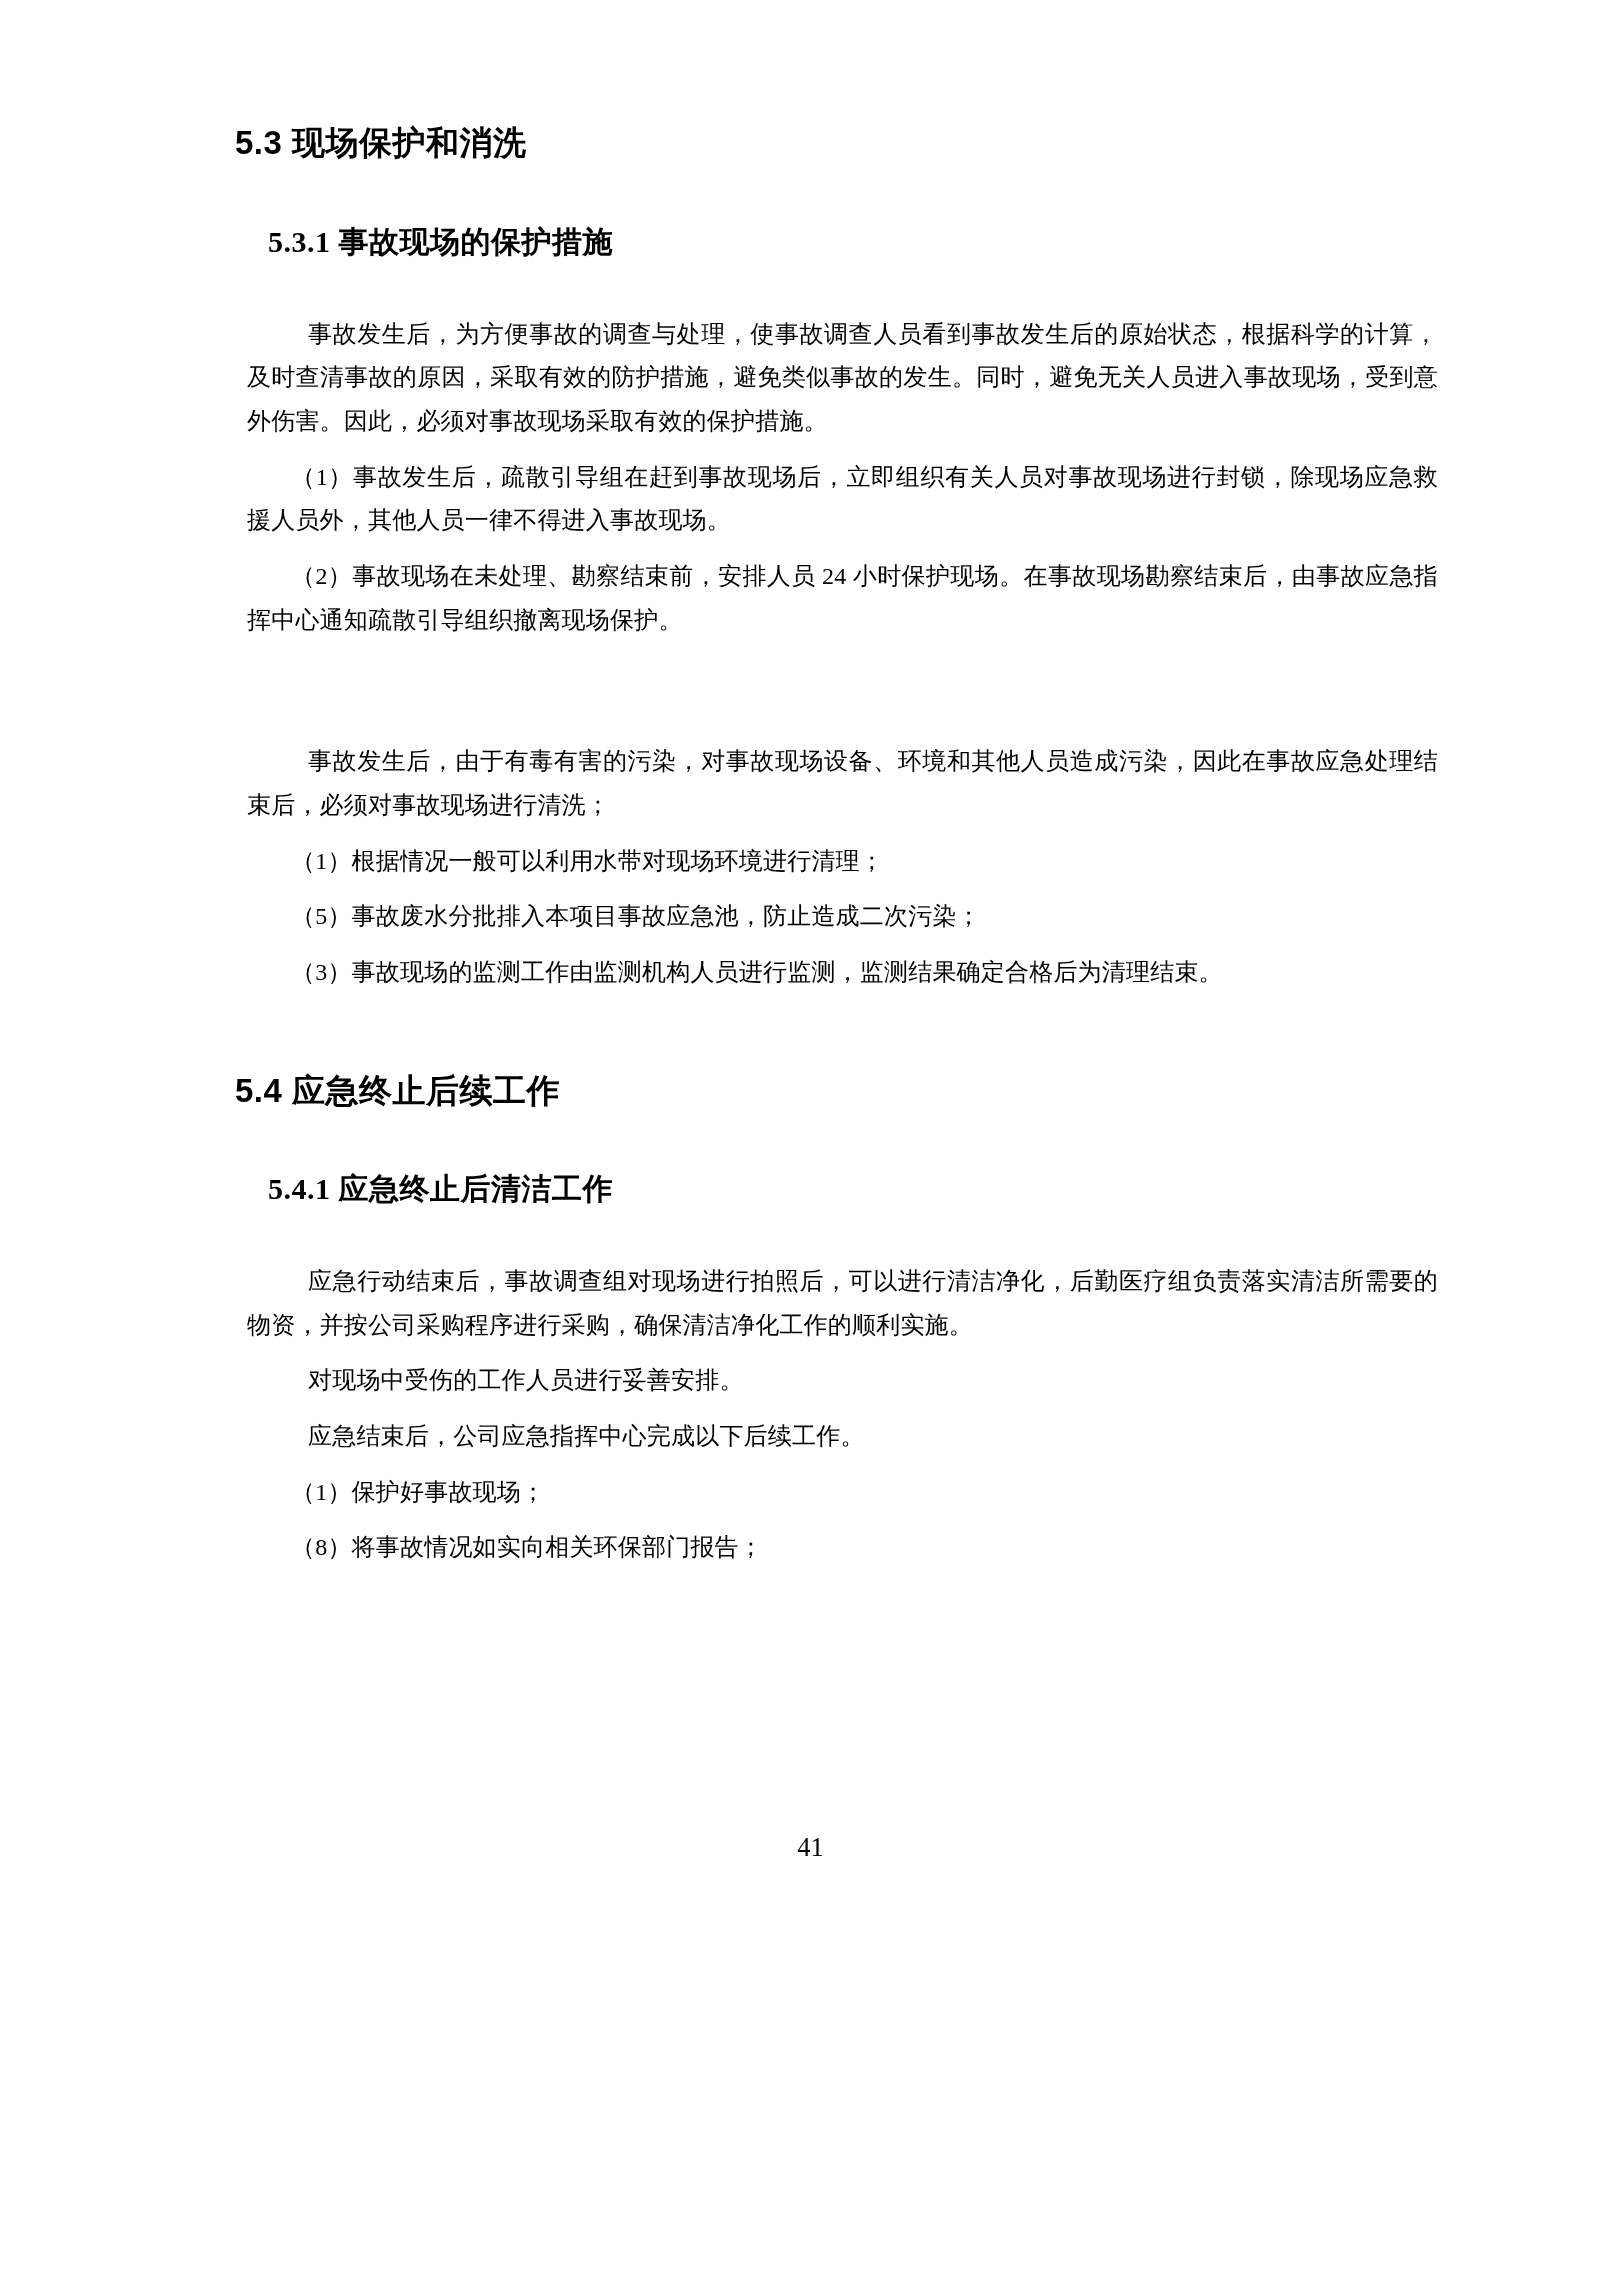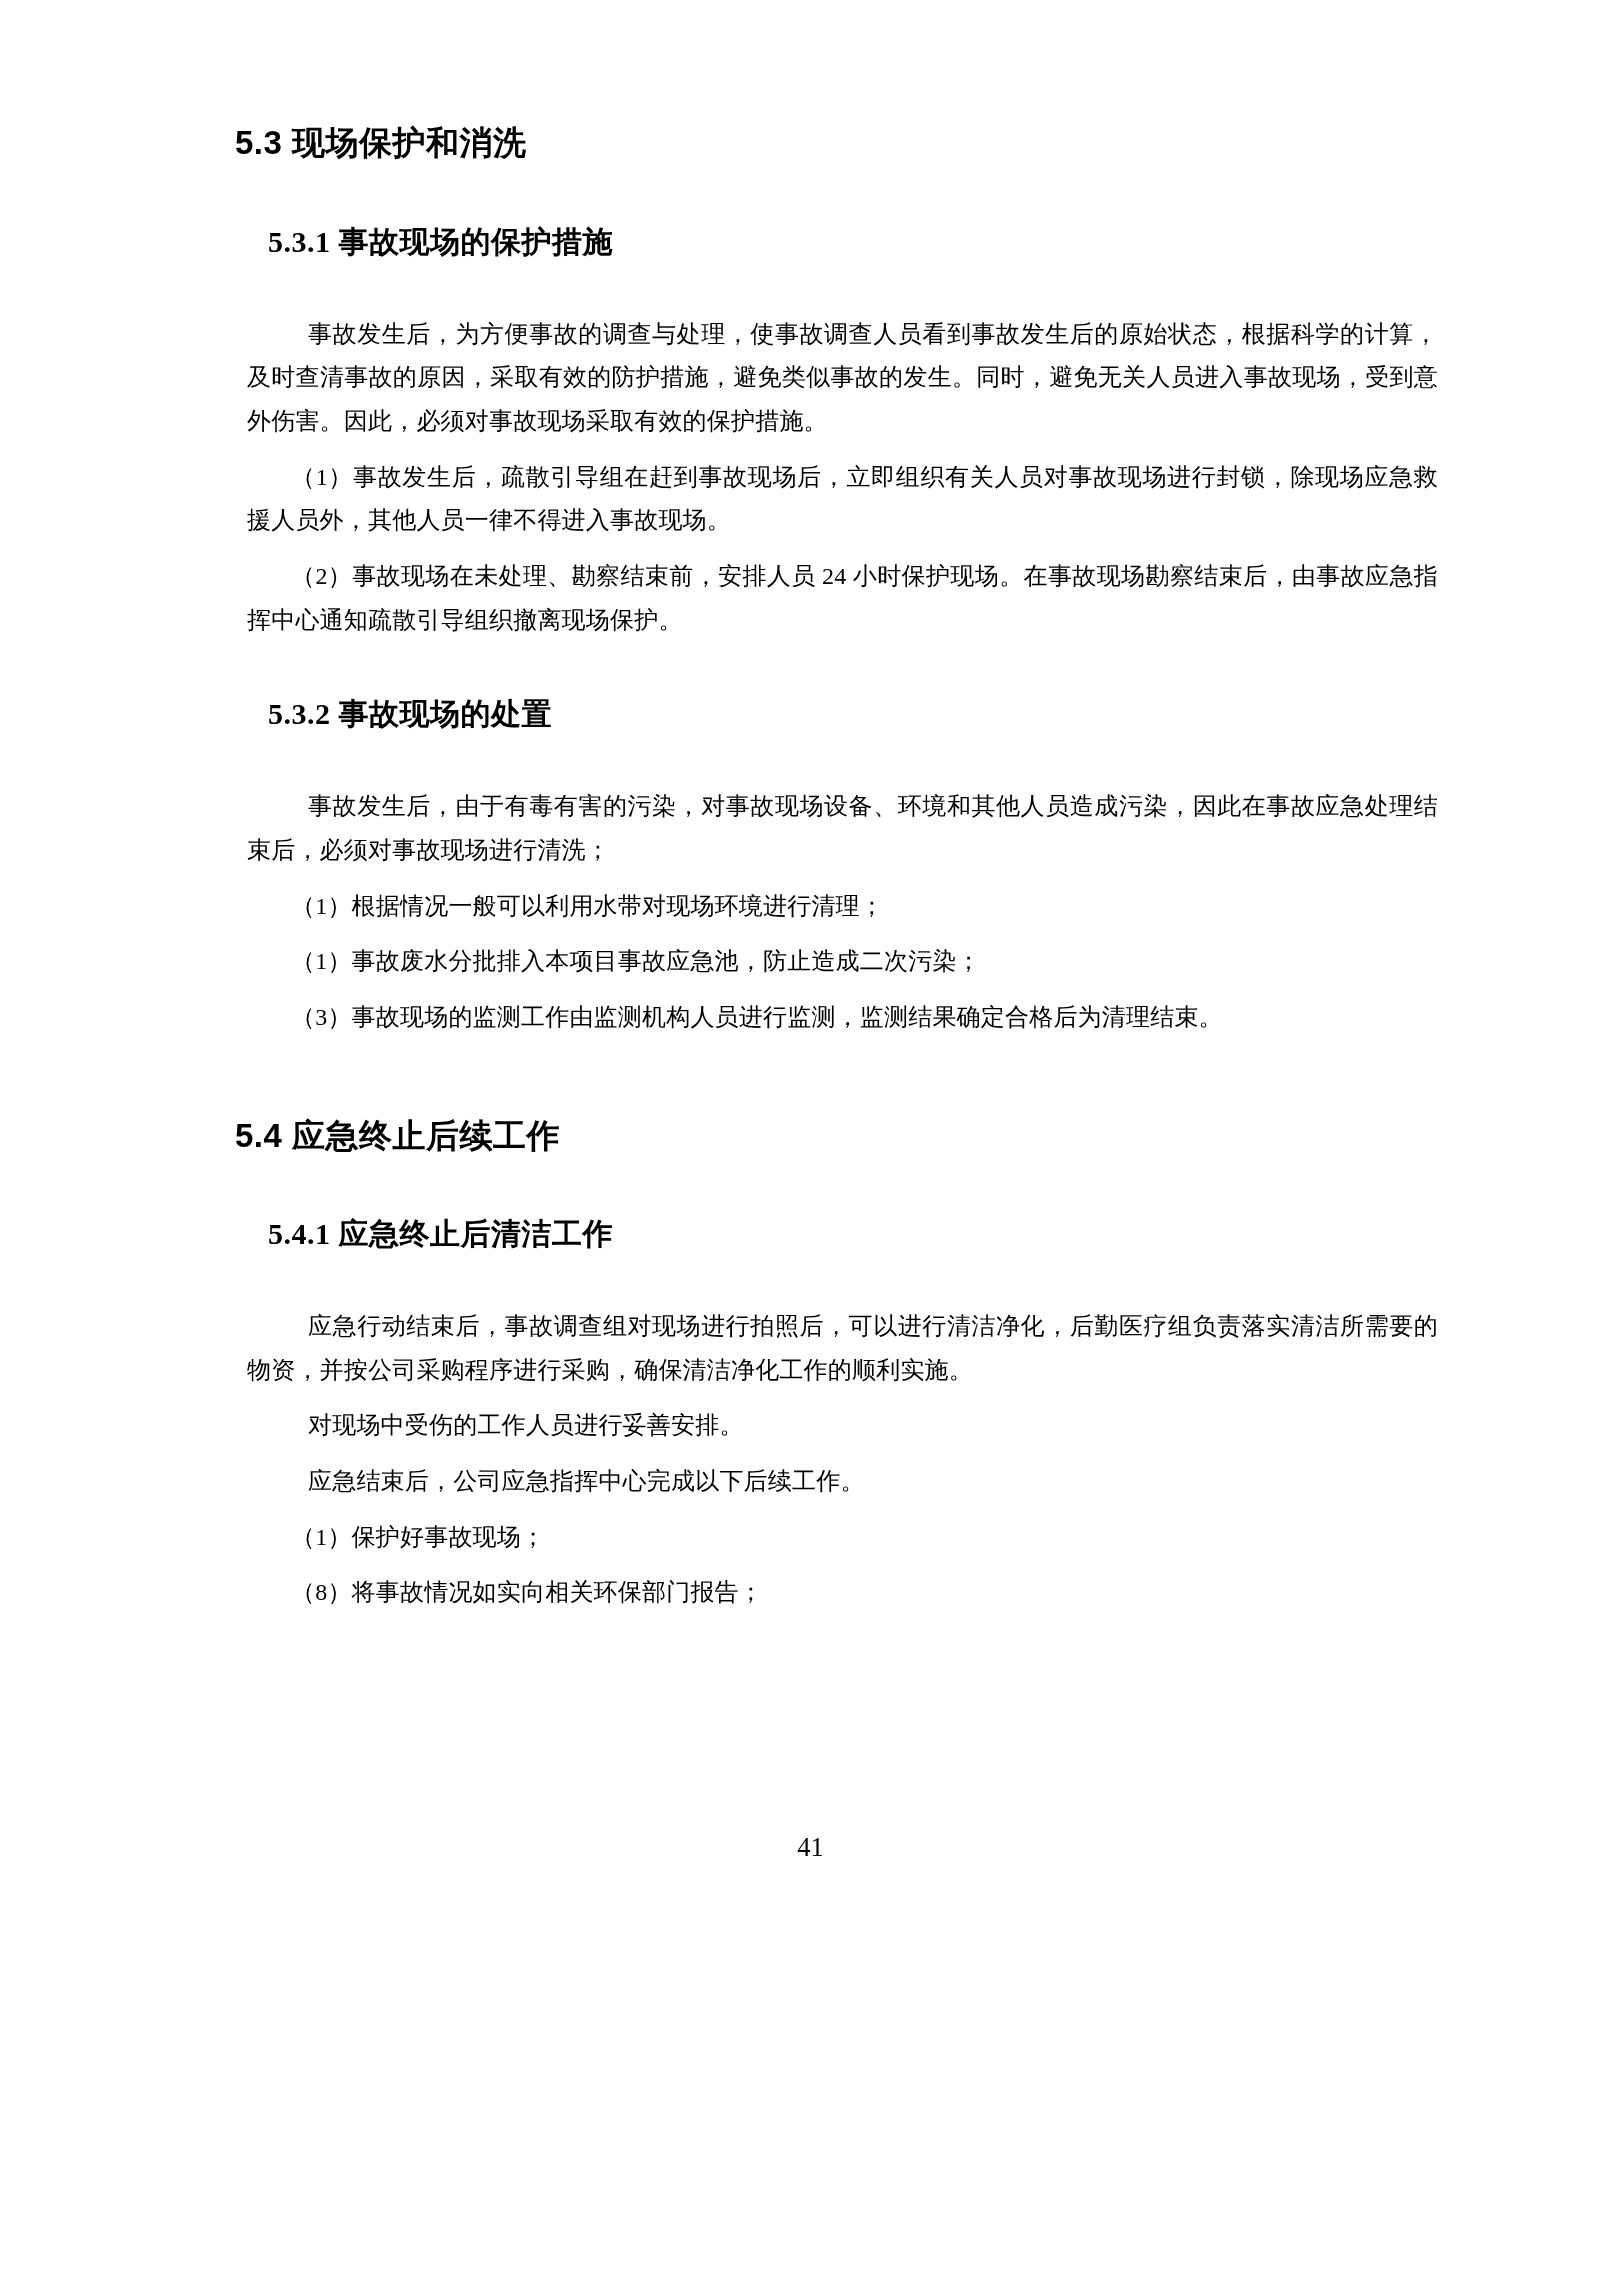--- a/index.html
+++ b/index.html
@@ -73,26 +73,25 @@
     <div class="gap-lg"></div>
 
     <h3 class="heading-2">5.3.1 事故现场的保护措施</h3>
     <div class="gap-md"></div>
 
     <p class="para indent-2">事故发生后，为方便事故的调查与处理，使事故调查人员看到事故发生后的原始状态，根据科学的计算，及时查清事故的原因，采取有效的防护措施，避免类似事故的发生。同时，避免无关人员进入事故现场，受到意外伤害。因此，必须对事故现场采取有效的保护措施。</p>
     <p class="para indent-1">（1）事故发生后，疏散引导组在赶到事故现场后，立即组织有关人员对事故现场进行封锁，除现场应急救援人员外，其他人员一律不得进入事故现场。</p>
     <p class="para indent-1">（2）事故现场在未处理、勘察结束前，安排人员 24 小时保护现场。在事故现场勘察结束后，由事故应急指挥中心通知疏散引导组织撤离现场保护。</p>
 
     <div class="gap-md"></div>
-    <h3 class="heading-2">5.3.2 事故现场的处置</h3>
     <div class="gap-md"></div>
 
     <p class="para indent-2">事故发生后，由于有毒有害的污染，对事故现场设备、环境和其他人员造成污染，因此在事故应急处理结束后，必须对事故现场进行清洗；</p>
     <p class="para indent-1">（1）根据情况一般可以利用水带对现场环境进行清理；</p>
-    <p class="para indent-1">（1）事故废水分批排入本项目事故应急池，防止造成二次污染；</p>
+    <p class="para indent-1">（5）事故废水分批排入本项目事故应急池，防止造成二次污染；</p>
     <p class="para indent-1">（3）事故现场的监测工作由监测机构人员进行监测，监测结果确定合格后为清理结束。</p>
 
     <div class="gap-xl"></div>
     <h2 class="heading-1">5.4 应急终止后续工作</h2>
     <div class="gap-lg"></div>
 
     <h3 class="heading-2">5.4.1 应急终止后清洁工作</h3>
     <div class="gap-md"></div>
 
     <p class="para indent-2">应急行动结束后，事故调查组对现场进行拍照后，可以进行清洁净化，后勤医疗组负责落实清洁所需要的物资，并按公司采购程序进行采购，确保清洁净化工作的顺利实施。</p>

